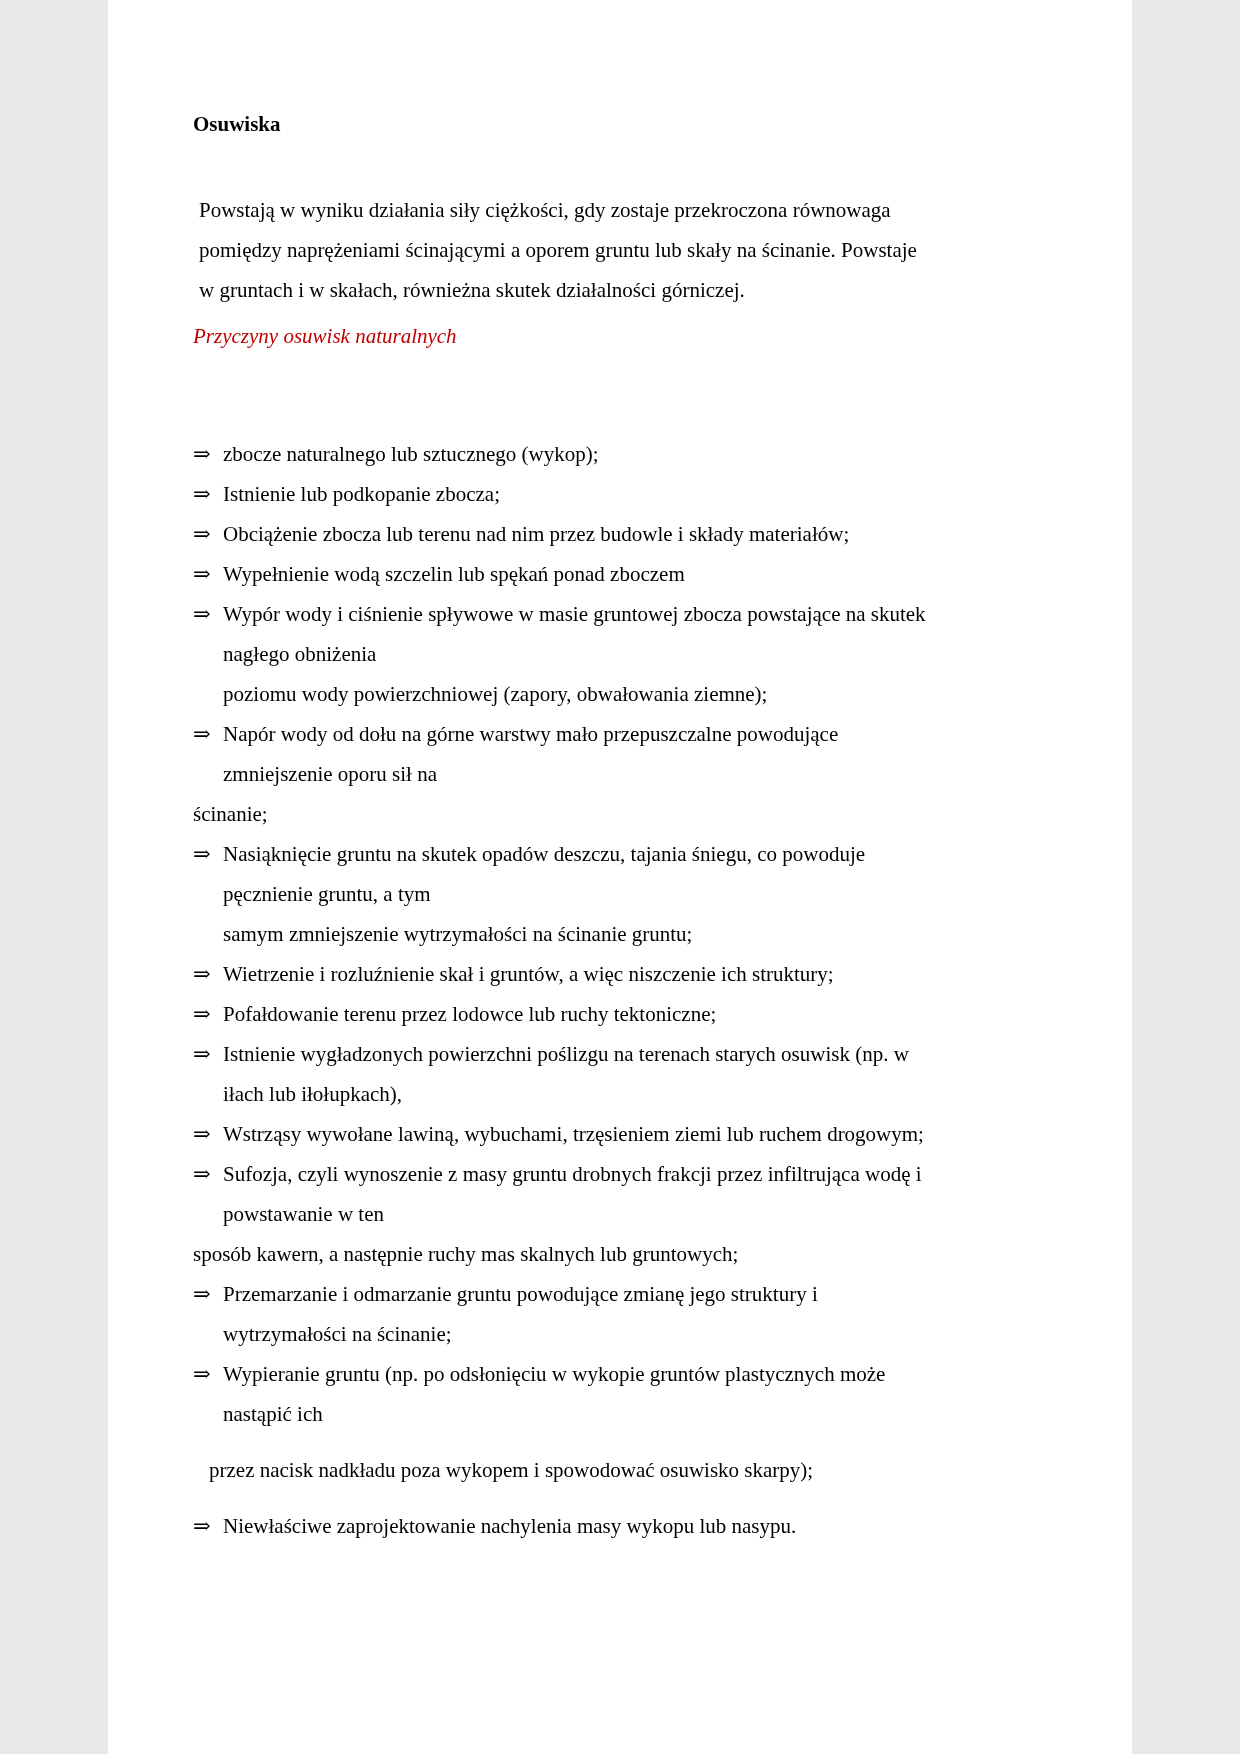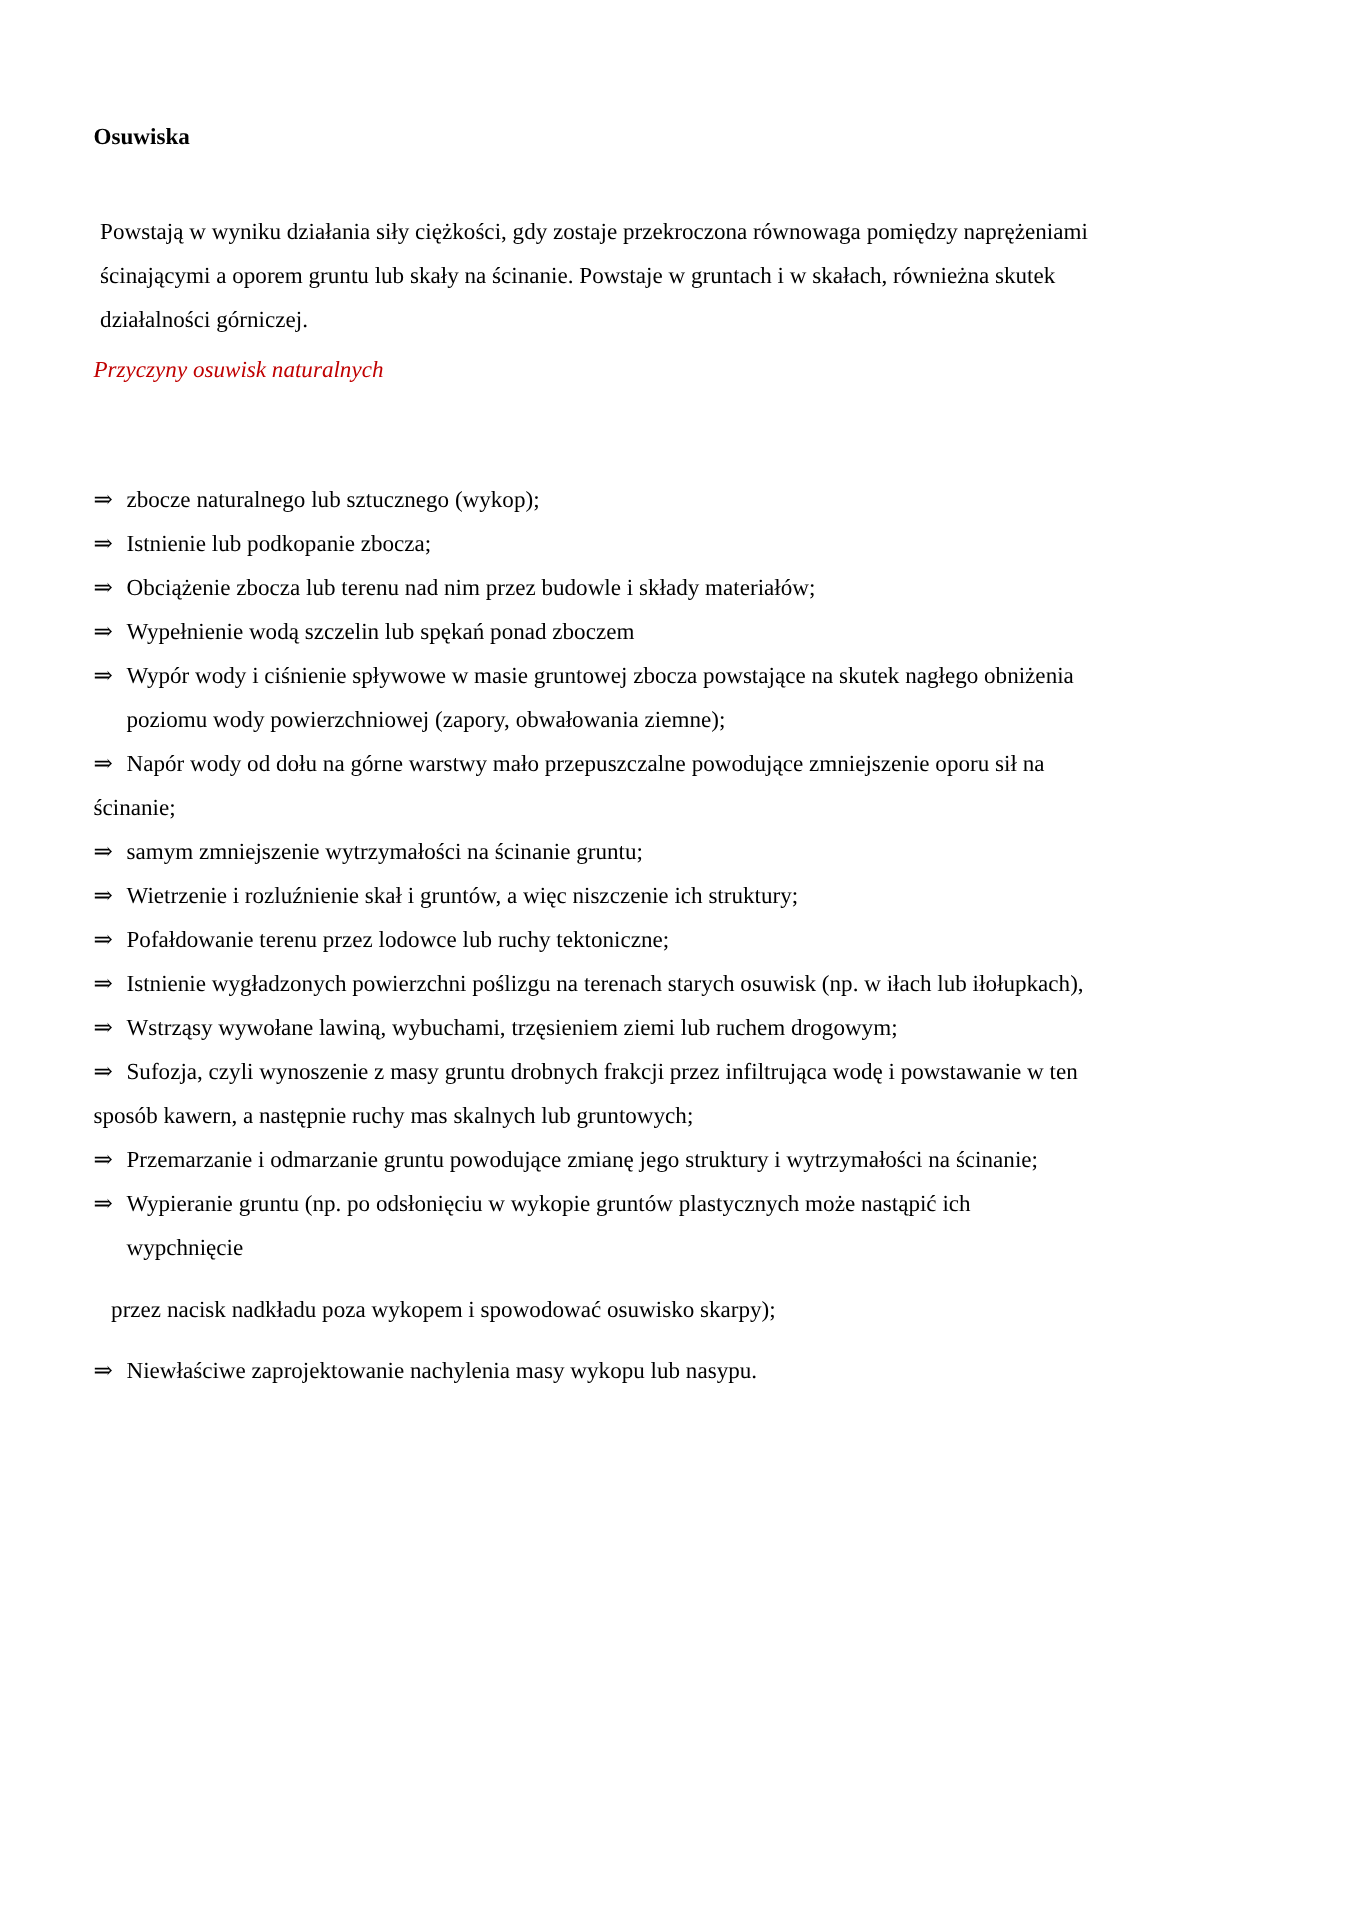--- a/index.html
+++ b/index.html
@@ -1,18 +1,18 @@
 <!DOCTYPE html>
 <html><head>
 <meta charset="utf-8">
 <style>
   * { box-sizing: border-box; }
   html, body { margin: 0; padding: 0; background: #e8e8e8; }
   .page {
-    width: 1240px;
+    width: 1024px;
     min-height: 1754px;
     margin: 0 auto;
     background: #ffffff;
     color: #000000;
     font-family: "Liberation Serif", "DejaVu Serif", serif;
     font-size: 21px;
     line-height: 40px;
     padding: 104px 200px 100px 85px;
   }
   .doc-title {
@@ -83,20 +83,21 @@
       <div class="li">
         <span class="arrow">⇒</span>
         <span class="text">Napór wody od dołu na górne warstwy mało przepuszczalne powodujące zmniejszenie oporu sił na</span>
       </div>
       <div class="flush-cont">ścinanie;</div>
     </div>
 
     <div class="li">
       <span class="arrow">⇒</span>
       <span class="text">
+        <span>Nasiąknięcie gruntu na skutek opadów deszczu, tajania śniegu, co powoduje pęcznienie gruntu, a tym</span>
         <span class="line2">samym zmniejszenie wytrzymałości na ścinanie gruntu;</span>
       </span>
     </div>
 
     <div class="li">
       <span class="arrow">⇒</span>
       <span class="text">Wietrzenie i rozluźnienie skał i gruntów, a więc niszczenie ich struktury;</span>
     </div>
 
     <div class="li">
@@ -124,21 +125,20 @@
 
     <div class="li">
       <span class="arrow">⇒</span>
       <span class="text">Przemarzanie i odmarzanie gruntu powodujące zmianę jego struktury i wytrzymałości na ścinanie;</span>
     </div>
 
     <div class="li">
       <span class="arrow">⇒</span>
       <span class="text">
         <span>Wypieranie gruntu (np. po odsłonięciu w wykopie gruntów plastycznych może nastąpić ich</span>
-        <span class="line2">wypchnięcie</span>
       </span>
     </div>
 
     <div class="li-plain">przez nacisk nadkładu poza wykopem i spowodować osuwisko skarpy);</div>
 
     <div class="li">
       <span class="arrow">⇒</span>
       <span class="text">Niewłaściwe zaprojektowanie nachylenia masy wykopu lub nasypu.</span>
     </div>
 

